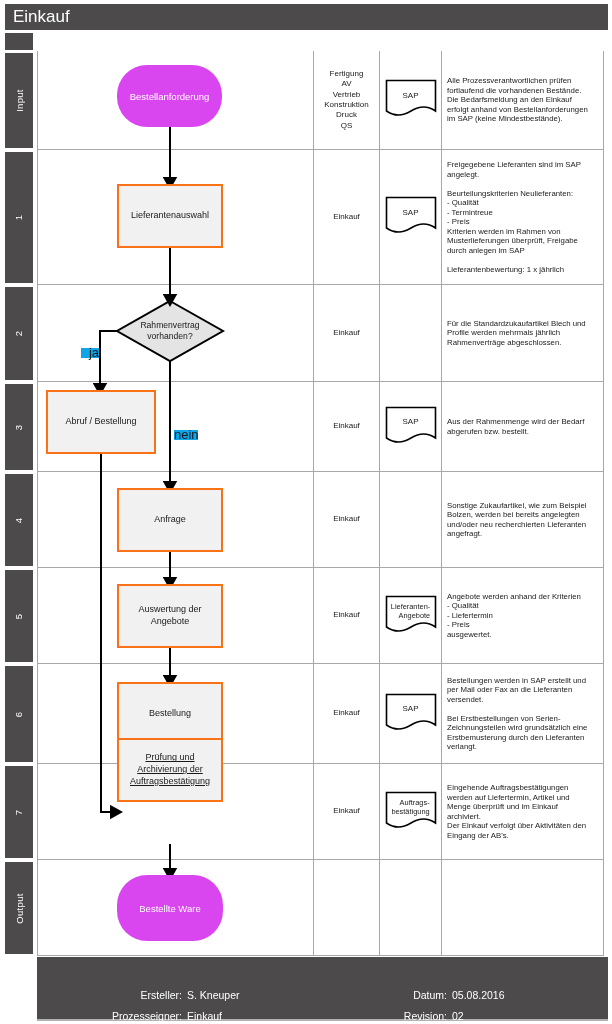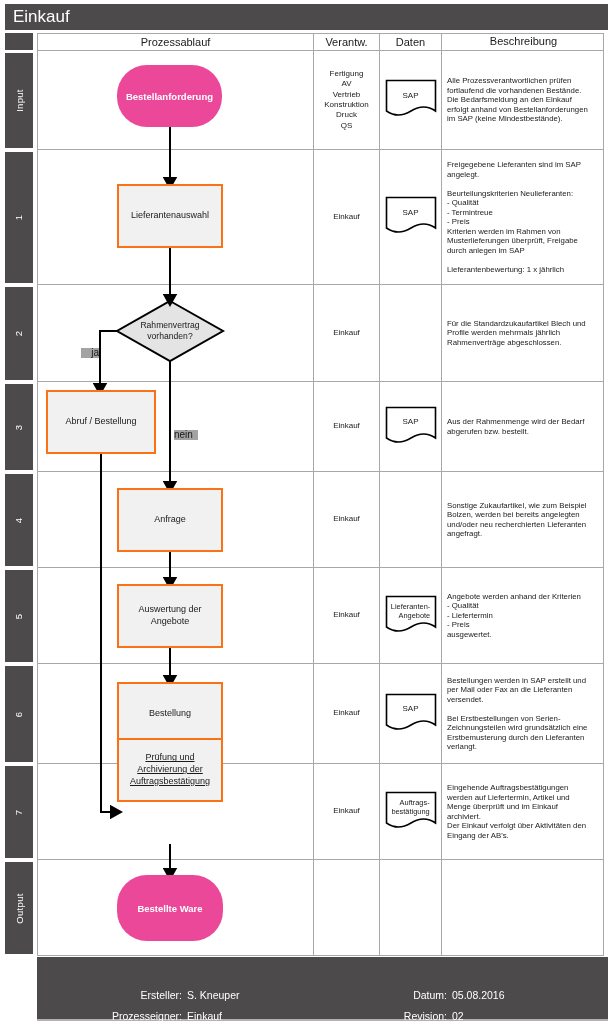--- a/index.html
+++ b/index.html
@@ -30,33 +30,33 @@
   .doc{position:relative;width:52px;height:42px;}
   .doc svg{position:absolute;left:0;top:0;}
   .doc-label{position:absolute;left:0;right:0;top:2px;height:30px;display:flex;align-items:center;
              justify-content:center;font-size:7.4px;line-height:1.12;white-space:pre-line;text-align:right;}
 
   
   .flow-layer{position:absolute;left:37px;top:33px;width:277px;height:923px;}
   .flow-layer svg{position:absolute;left:0;top:0;}
   .node{position:absolute;display:flex;align-items:center;justify-content:center;
         text-align:center;white-space:pre-line;box-sizing:border-box;}
-  .stadium{background:#ec4899;color:#fff;border-radius:30px;font-weight:bold;font-size:9.5px;text-align:right;}
+  .stadium{background:#d946ef;color:#fff;border-radius:30px;font-weight:normal;font-size:9.5px;text-align:right;}
   .proc{background:#f1f1f1;border:2px solid #f97316;font-size:9px;line-height:1.3;}
   .dlabel{font-size:8.6px;line-height:1.25;}
   #n-start{left:80px;top:32px;width:105px;height:62px;}
   #n-lief{left:80px;top:151px;width:106px;height:64px;}
   #n-diamond-label{left:80px;top:268px;width:106px;height:60px;}
   #n-abruf{left:9px;top:357px;width:110px;height:64px;}
   #n-anfrage{left:80px;top:455px;width:106px;height:64px;}
   #n-auswertung{left:80px;top:551px;width:106px;height:64px;}
   #n-bestellung{left:80px;top:649px;width:106px;height:64px;}
   #n-pruefung{left:80px;top:705px;width:106px;height:64px;text-decoration:underline;}
   #n-ende{left:80px;top:842px;width:106px;height:66px;}
-  .branch{position:absolute;font-size:10px;background:#a3a3a3;line-height:10px;}
+  .branch{position:absolute;font-size:13px;background:#0ea5e9;line-height:10px;}
   #lbl-ja{left:44px;top:315px;width:18px;text-align:right;}
   #lbl-nein{left:137px;top:397px;width:24px;text-align:left;}
 
   
   .footer{position:absolute;left:37px;top:957px;width:571px;height:62px;background:#4c4a4a;color:#fff;
           font-size:10.5px;padding-top:28px;box-sizing:border-box;box-shadow:0 2px 0 0 #b3b1b1;}
   .frow{display:flex;line-height:21px;}
   .fl1{width:145px;text-align:right;}
   .fv1{width:150px;text-align:left;padding-left:5px;}
   .fl2{width:110px;text-align:right;}
@@ -91,26 +91,20 @@
   <div class="side" style="top:666px;height:96px;">
       <span>6</span>
     </div>
   <div class="side" style="top:766px;height:92px;">
       <span>7</span>
     </div>
   <div class="side" style="top:862px;height:92px;">
       <span>Output</span>
     </div>
 
-  <div class="trow hdr" style="top:33px;height:18px;">
-    <div class="cell c-flow hcell">Prozessablauf</div>
-    <div class="cell c-ver hcell">Verantw.</div>
-    <div class="cell c-dat hcell">Daten</div>
-    <div class="cell c-desc hcell" style="justify-content:center;font-size:11px;">Beschreibung</div>
-  </div>
 
   <div class="trow" style="top:51px;height:99px;">
     <div class="cell c-flow"></div>
     <div class="cell c-ver">Fertigung
 AV
 Vertrieb
 Konstruktion
 Druck
 QS</div>
     <div class="cell c-dat">

